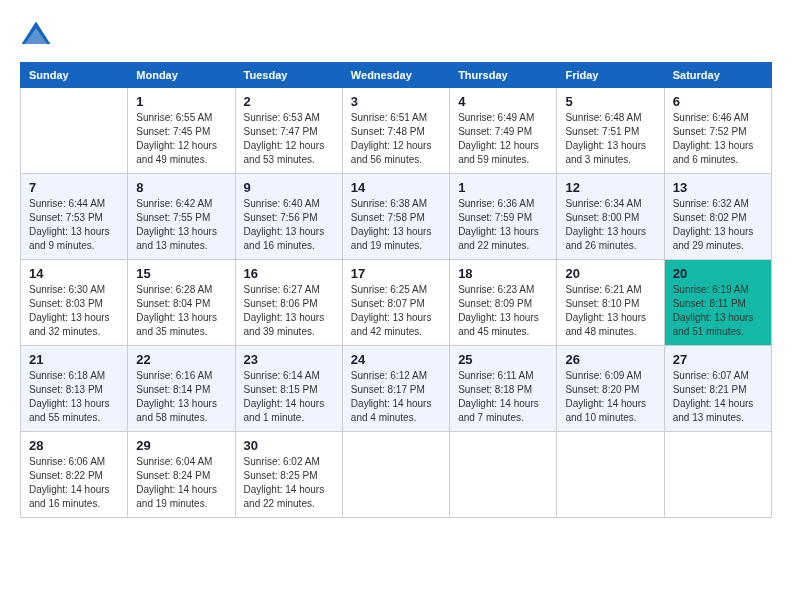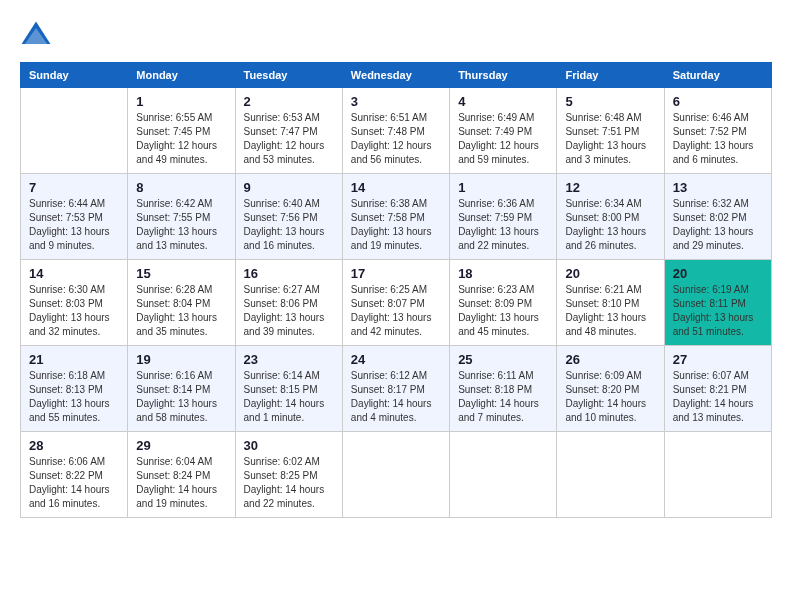--- a/index.html
+++ b/index.html
@@ -217,21 +217,21 @@
           <div class="day-num">20</div>
           <div class="day-detail">Sunrise: 6:19 AM<br>Sunset: 8:11 PM<br>Daylight: 13 hours and 51 minutes.</div>
         </td>
       </tr>
       <tr>
         <td style="background: rgb(240, 244, 255);">
           <div class="day-num">21</div>
           <div class="day-detail">Sunrise: 6:18 AM<br>Sunset: 8:13 PM<br>Daylight: 13 hours and 55 minutes.</div>
         </td>
         <td style="background: rgb(240, 244, 255);">
-          <div class="day-num">19</div>
+          <div class="day-num">22</div>
           <div class="day-detail">Sunrise: 6:16 AM<br>Sunset: 8:14 PM<br>Daylight: 13 hours and 58 minutes.</div>
         </td>
         <td style="background: rgb(240, 244, 255);">
           <div class="day-num">23</div>
           <div class="day-detail">Sunrise: 6:14 AM<br>Sunset: 8:15 PM<br>Daylight: 14 hours and 1 minute.</div>
         </td>
         <td style="background: rgb(240, 244, 255);">
           <div class="day-num">24</div>
           <div class="day-detail">Sunrise: 6:12 AM<br>Sunset: 8:17 PM<br>Daylight: 14 hours and 4 minutes.</div>
         </td>

